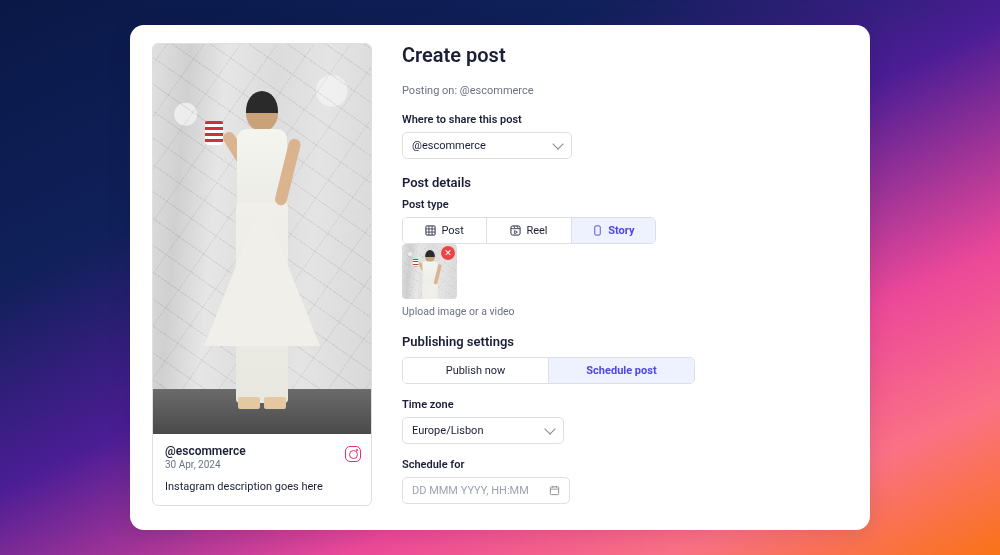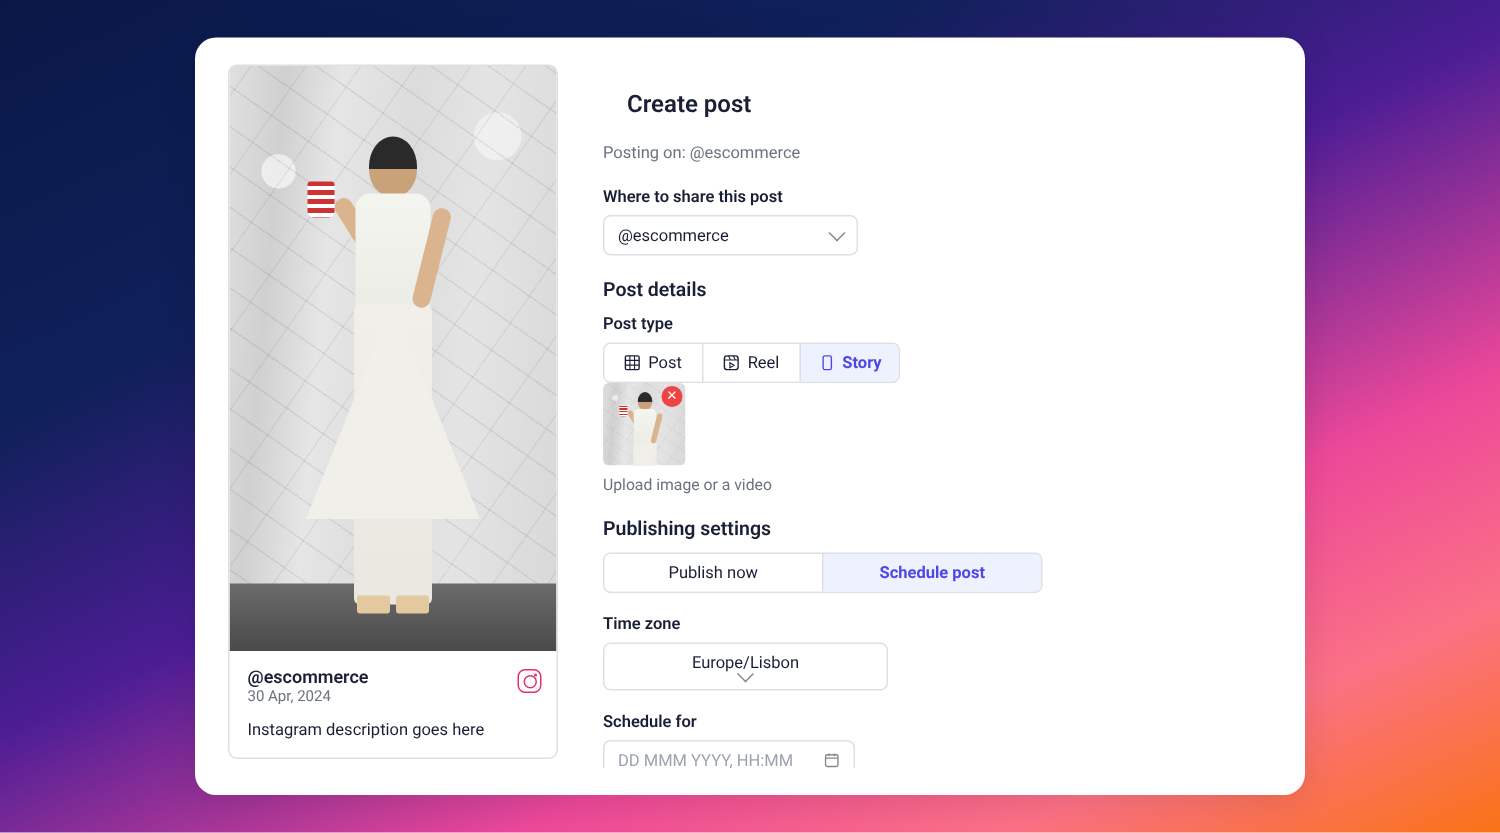--- a/index.html
+++ b/index.html
@@ -79,34 +79,34 @@
   .preview-meta{padding:10px 12px 12px;position:relative;}
   .preview-handle{font-size:12px;font-weight:600;color:var(--text);}
   .preview-date{font-size:10px;color:var(--text-light);margin-top:1px;}
   .preview-desc{font-size:11px;color:var(--text);margin-top:10px;}
   .ig-icon{position:absolute;right:10px;top:12px;width:16px;height:16px;border:1.5px solid #e1306c;border-radius:5px;display:flex;align-items:center;justify-content:center;}
   .ig-icon::before{content:"";width:7px;height:7px;border:1.5px solid #e1306c;border-radius:50%;}
   .ig-icon::after{content:"";position:absolute;top:2px;right:2px;width:2px;height:2px;background:#e1306c;border-radius:50%;}
   
   .form{flex:1;overflow:auto;font-size:12px;color:var(--text);}
   .form::-webkit-scrollbar{width:0;}
-  h1{margin:16px;font-size:16px;font-weight:600;}
+  h1{margin:0;font-size:20px;font-weight:600;}
   .sub{color:var(--text-light);font-size:11px;margin-top:17px;}
   h2{font-size:13px;font-weight:600;margin:16px 0 8px;}
   .label{font-size:11px;font-weight:600;margin:14px 0 6px;}
   .label.first{margin-top:16px;}
   .select{
     display:flex;align-items:center;justify-content:space-between;
     border:1px solid var(--border);border-radius:5px;
     padding:6px 9px;font-size:11px;background:#fff;cursor:pointer;
     width:170px;
   }
-  .select.wide{width:190px;flex-direction:column;}
+  .select.wide{width:162px;}
   .chev{width:8px;height:8px;border-right:1.5px solid #888;border-bottom:1.5px solid #888;transform:rotate(45deg);margin-top:-3px;}
-  .seg{display:flex;border:1px solid var(--border);border-radius:5px;overflow:hidden;width:198px;}
+  .seg{display:flex;border:1px solid var(--border);border-radius:5px;overflow:hidden;width:254px;}
   .seg button{flex:1;border:none;background:#fff;padding:6px 4px;font-size:11px;cursor:pointer;display:flex;align-items:center;justify-content:center;gap:5px;color:var(--text);}
   .seg button+button{border-left:1px solid var(--border);}
   .seg button.active{background:var(--primary-light);color:var(--primary);font-weight:bold;}
   .seg.pub{width:293px;}
   .seg.pub button.active{color:var(--primary);}
   .ico{width:11px;height:11px;display:inline-flex;}
   .thumb-wrap{position:relative;width:55px;height:55px;border-radius:4px;overflow:hidden;}
   .thumb-wrap .mural{transform:scale(.35);transform-origin:top left;width:286%;height:286%;}
   .thumb-wrap .figure{transform:translateX(-50%) scale(.3);transform-origin:top center;top:6px;}
   .thumb-x{position:absolute;top:2px;right:2px;width:14px;height:14px;border-radius:50%;background:#ef4444;color:#fff;font-size:9px;line-height:14px;text-align:center;cursor:pointer;z-index:3;}

